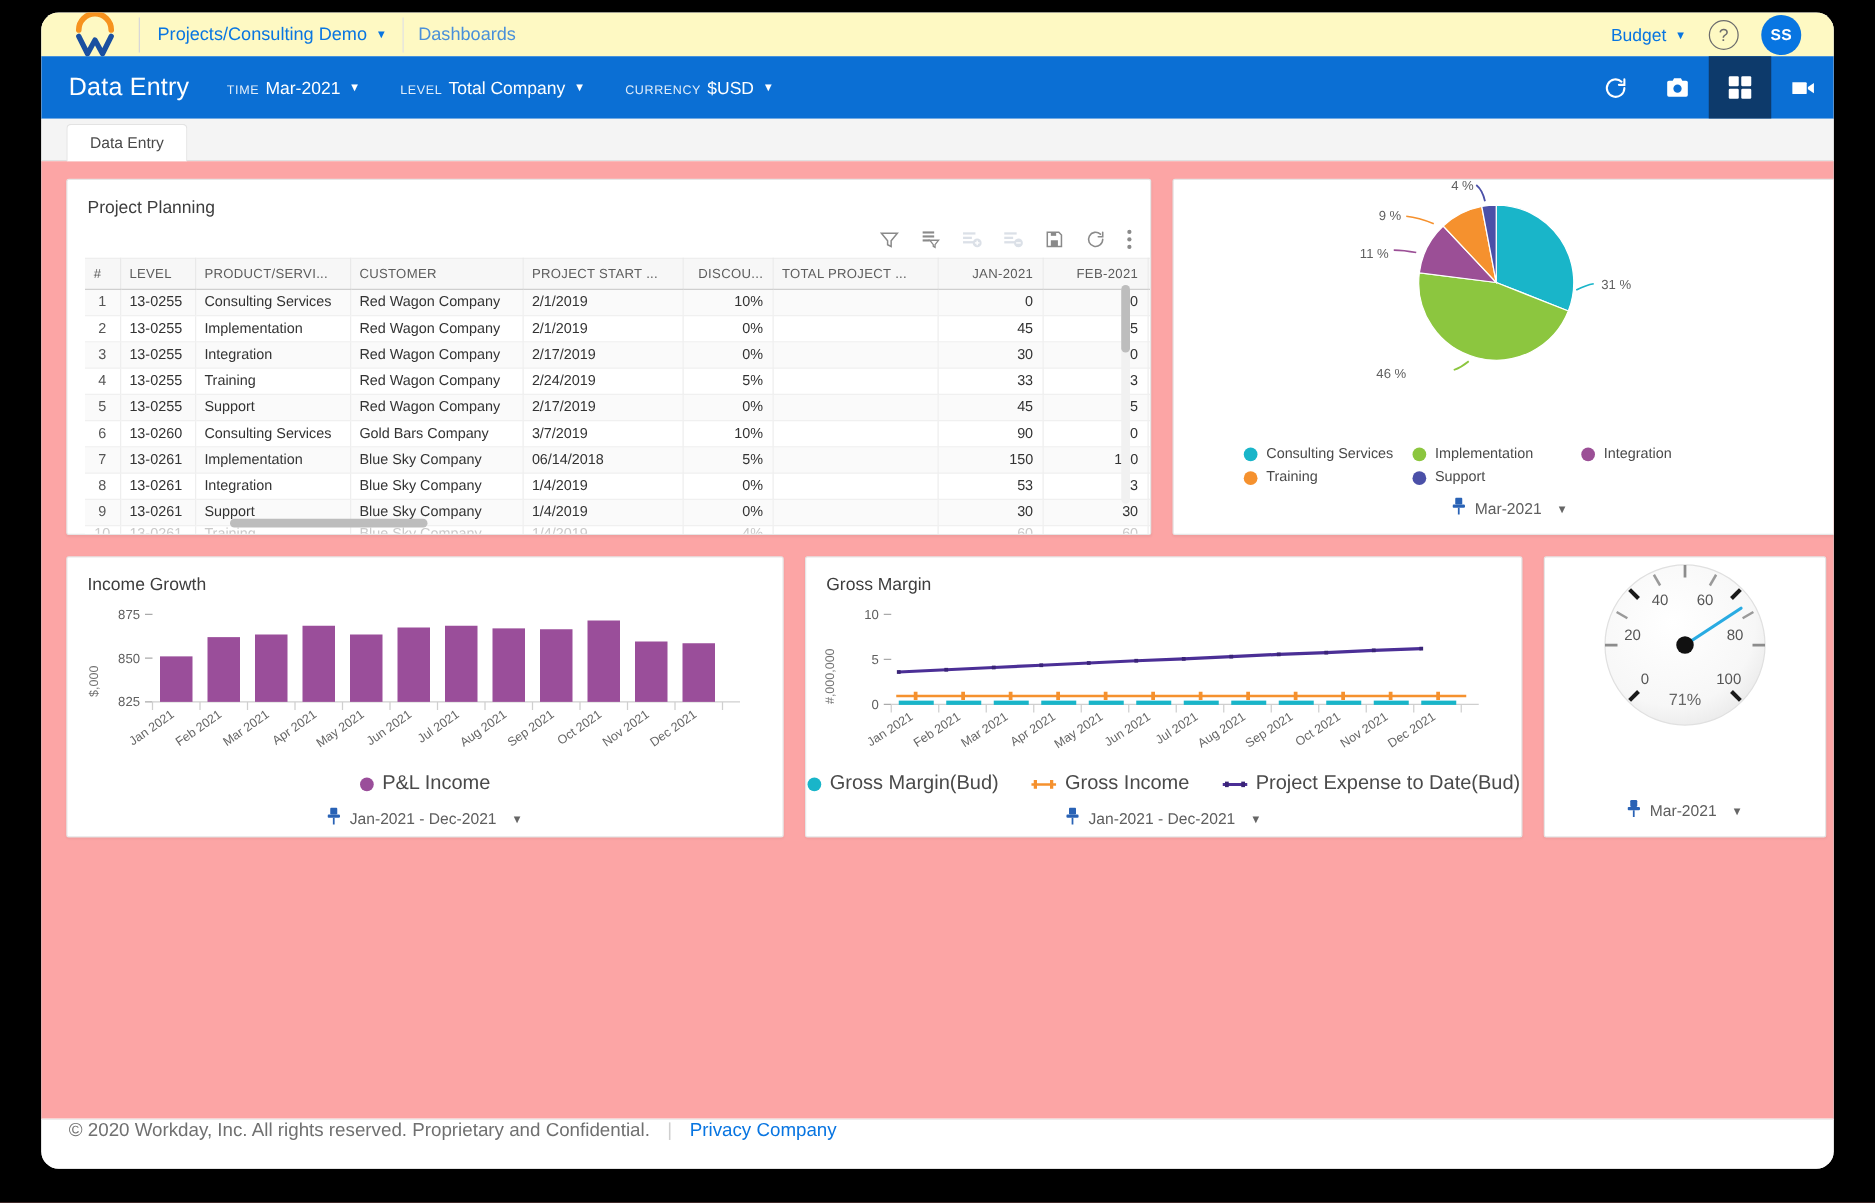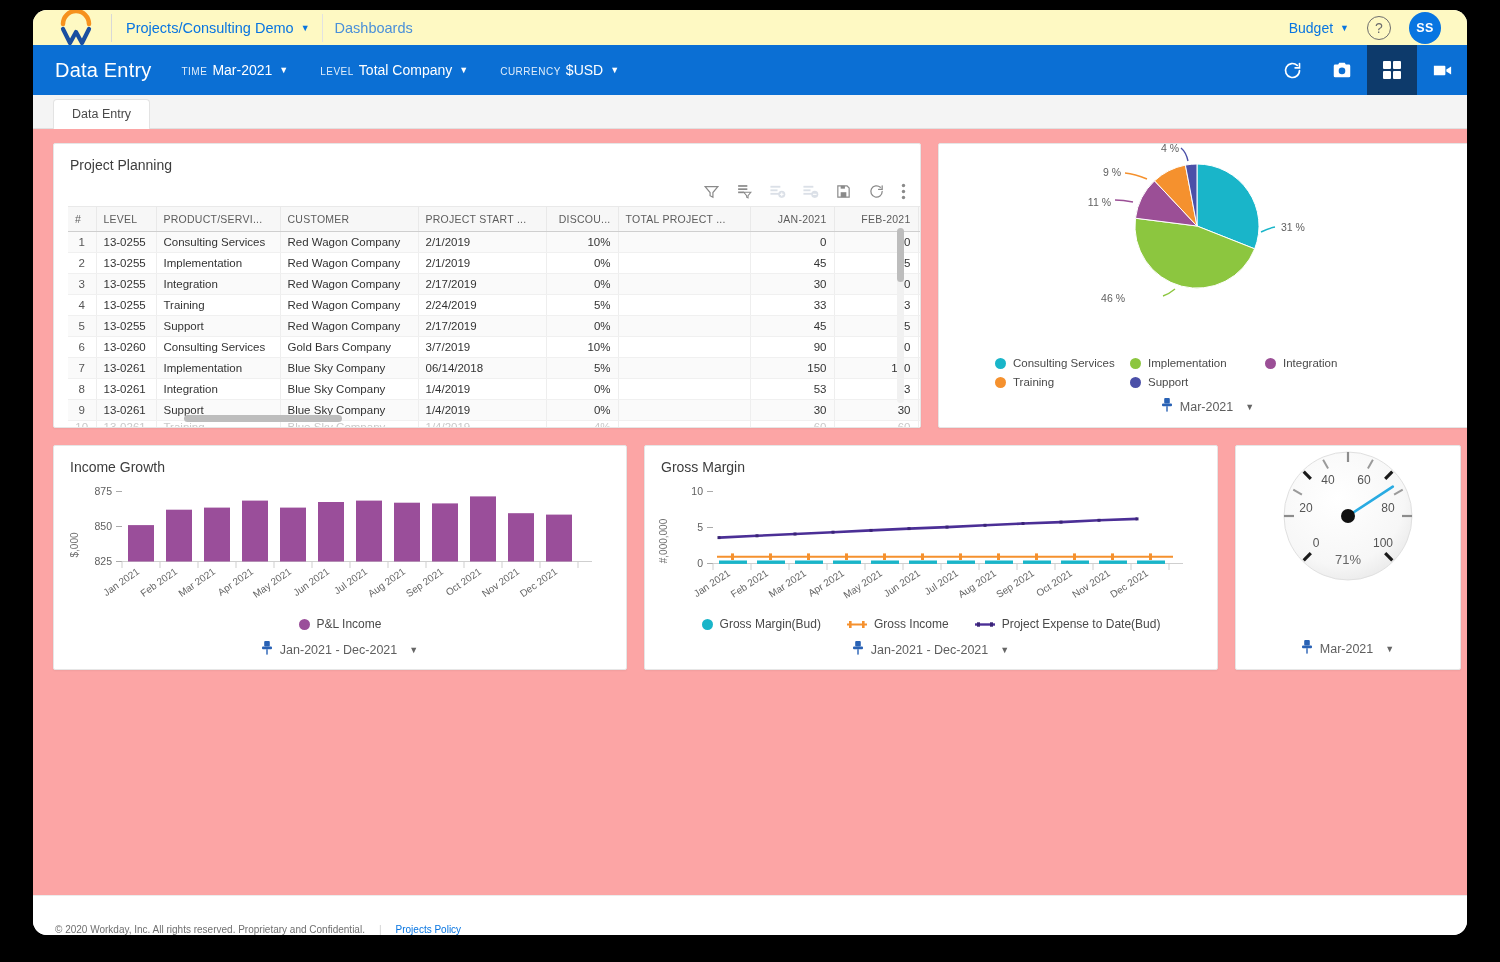--- a/index.html
+++ b/index.html
@@ -159,29 +159,29 @@
   .pin { color: #2962b5; }
   .fcaret { font-size: 9px; color: #666; margin-left: 4px; }
 
   
   .bar-card { width: 574px; height: 225px; }
   .line-card { width: 574px; height: 225px; }
   .gauge-card { width: 226px; height: 225px; }
   .chart-area { flex: 1; position: relative; }
   .chart-legend {
     display: flex; justify-content: center; gap: 26px;
-    font-size: 12px; color: #4a4a4a; flex: none; margin-top: -2px;
+    font-size: 16px; color: #4a4a4a; flex: none; margin-top: -2px;
   }
   svg text { font-family: "Liberation Sans", sans-serif; }
 
   
   .footer {
     height: 40px; background: #fff; flex: none;
-    display: flex; align-items: flex-end; padding: 0 22px;
-    font-size: 10px; color: #707070;
+    display: flex; align-items: flex-start; padding: 0 22px;
+    font-size: 15px; color: #707070;
     border-top: 1px solid #ececec;
   }
   .footer .sep { color: #cfcfcf; margin: 0 14px; }
   .footer a { color: #0875e1; text-decoration: none; }
 </style>
 </head>
 <body>
 
 <div class="screen">
 
@@ -802,15 +802,15 @@
           <span>Mar-2021</span>
           <span class="fcaret">▼</span>
         </div>
       </div>
     </div>
   </div>
 
   <div class="footer">
     <span>© 2020 Workday, Inc. All rights reserved. Proprietary and Confidential.</span>
     <span class="sep">|</span>
-    <a href="#">Projects Policy</a>
+    <a href="#">Privacy Company</a>
   </div>
 </div>
 
 </body></html>

